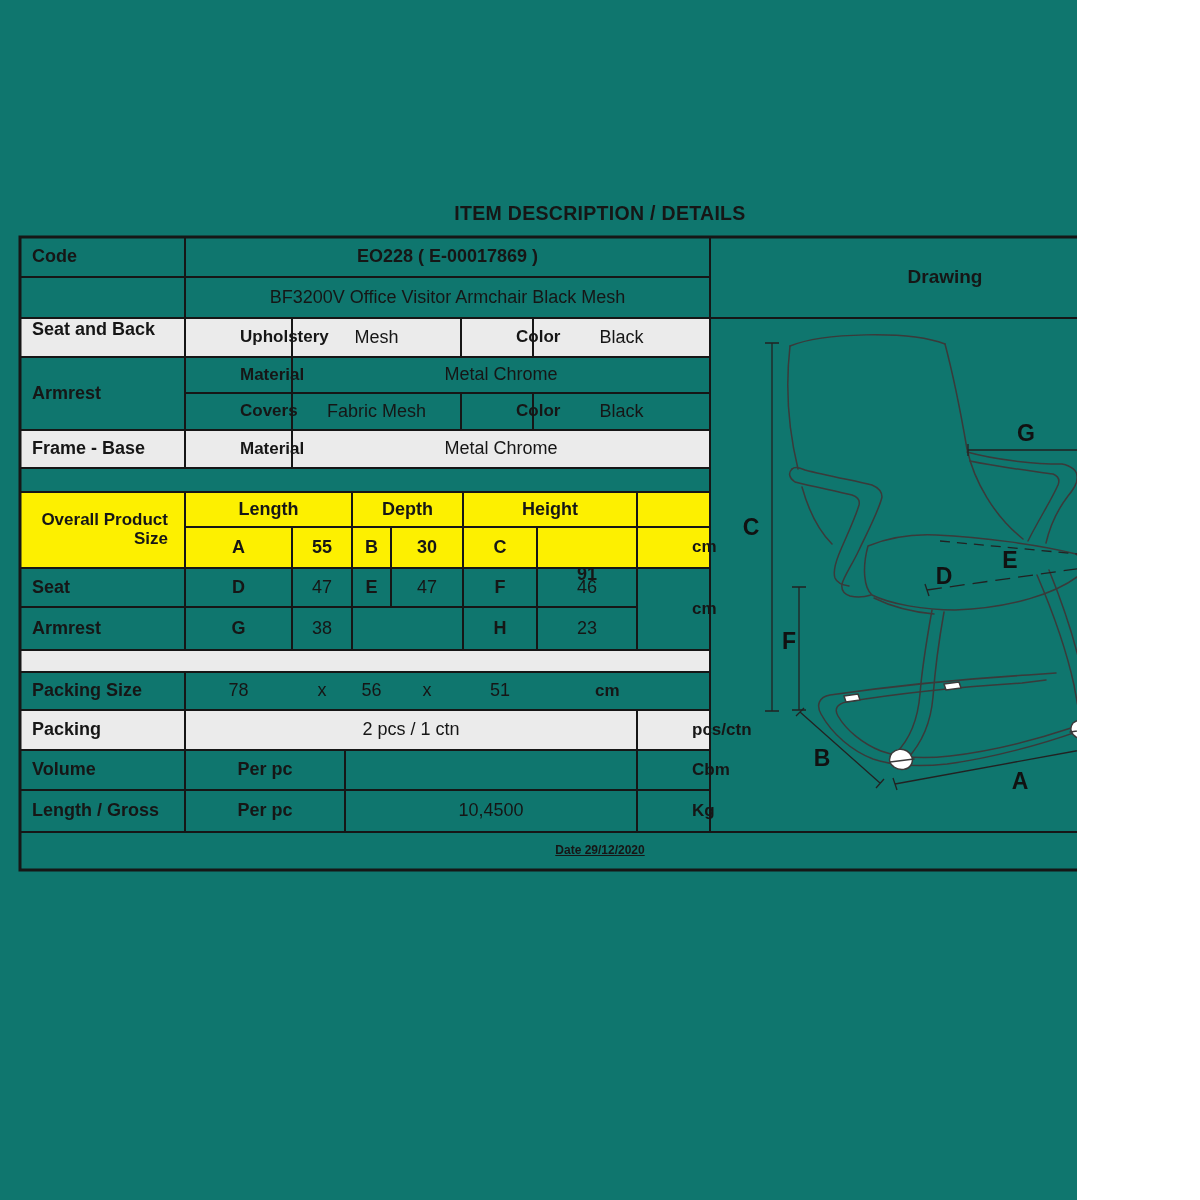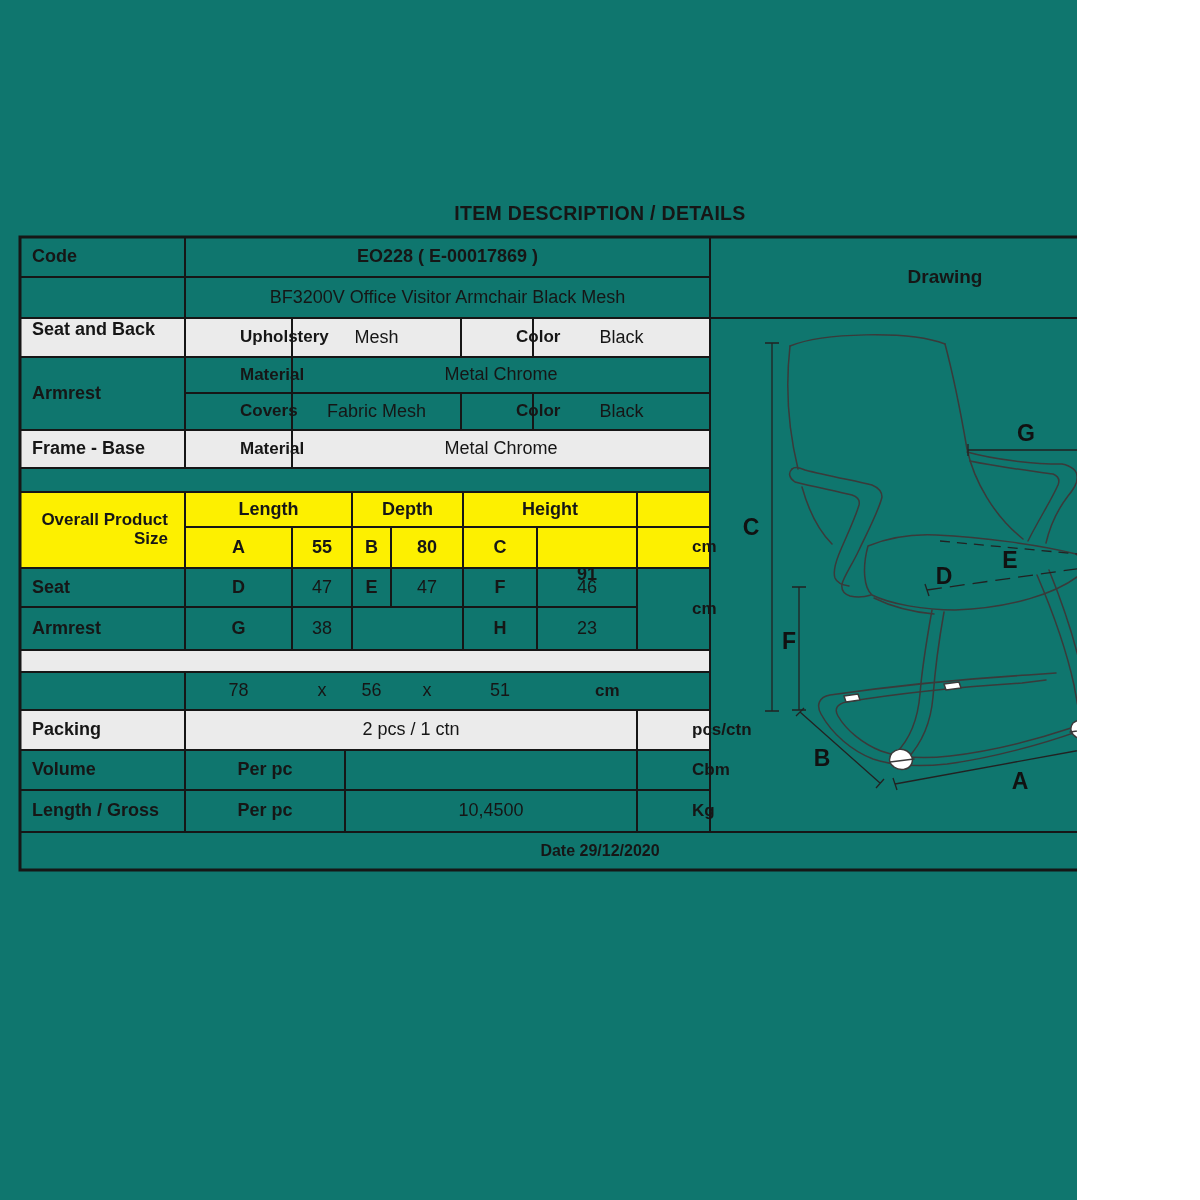--- a/index.html
+++ b/index.html
@@ -2,21 +2,21 @@
 <html><head>
 <meta charset="utf-8">
 <style>
   html,body{margin:0;padding:0;background:#fff;}
   .sheet{position:relative;width:1077px;height:1200px;background:#0f766e;
          font-family:"Liberation Sans",sans-serif;color:#161616;overflow:hidden;}
   .cell{position:absolute;display:flex;align-items:center;justify-content:center;
         font-size:18px;white-space:nowrap;line-height:1.1;}
   .lft{justify-content:flex-start;padding-left:6px;}
   .b{font-weight:bold;}
-  .sm{font-size:16px;}
+  .sm{font-size:12px;text-decoration:underline;}
   .un{font-size:17px;margin-left:44px;}
   .wrap{white-space:normal;text-align:right;font-size:17px;}
   .title{position:absolute;left:0;top:196px;width:1200px;height:34px;display:flex;
          align-items:center;justify-content:center;font-size:19.5px;font-weight:bold;letter-spacing:.3px;}
   .gridsvg,.drawsvg{position:absolute;}
   svg text{font-family:"Liberation Sans",sans-serif;font-weight:bold;font-size:23px;fill:#111;}
 </style>
 </head>
 <body>
 
@@ -62,40 +62,41 @@
   <div class="cell lft b un" style="left:190px;top:430px;width:100px;height:38px">Material</div>
   <div class="cell" style="left:292px;top:430px;width:418px;height:38px">Metal Chrome</div>
 
   <div class="cell b wrap" style="left:38px;top:492px;width:130px;height:76px">Overall Product Size</div>
   <div class="cell b" style="left:185px;top:492px;width:167px;height:35px">Length</div>
   <div class="cell b" style="left:352px;top:492px;width:111px;height:35px">Depth</div>
   <div class="cell b" style="left:463px;top:492px;width:174px;height:35px">Height</div>
   <div class="cell b" style="left:185px;top:527px;width:107px;height:41px">A</div>
   <div class="cell b" style="left:292px;top:527px;width:60px;height:41px">55</div>
   <div class="cell b" style="left:352px;top:527px;width:39px;height:41px">B</div>
-  <div class="cell b" style="left:391px;top:527px;width:72px;height:41px">80</div>
+  <div class="cell b" style="left:391px;top:527px;width:72px;height:41px">30</div>
   <div class="cell b" style="left:463px;top:527px;width:74px;height:41px">C</div>
   <div class="cell b" style="left:537px;top:554px;width:100px;height:41px">91</div>
   <div class="cell lft b un" style="left:642px;top:527px;width:68px;height:41px">cm</div>
 
   <div class="cell lft b" style="left:26px;top:568px;width:155px;height:39px">Seat</div>
   <div class="cell b" style="left:185px;top:568px;width:107px;height:39px">D</div>
   <div class="cell" style="left:292px;top:568px;width:60px;height:39px">47</div>
   <div class="cell b" style="left:352px;top:568px;width:39px;height:39px">E</div>
   <div class="cell" style="left:391px;top:568px;width:72px;height:39px">47</div>
   <div class="cell b" style="left:463px;top:568px;width:74px;height:39px">F</div>
   <div class="cell" style="left:537px;top:568px;width:100px;height:39px">46</div>
   <div class="cell lft b un" style="left:642px;top:568px;width:68px;height:82px">cm</div>
 
   <div class="cell lft b" style="left:26px;top:607px;width:155px;height:43px">Armrest</div>
   <div class="cell b" style="left:185px;top:607px;width:107px;height:43px">G</div>
   <div class="cell" style="left:292px;top:607px;width:60px;height:43px">38</div>
   <div class="cell b" style="left:463px;top:607px;width:74px;height:43px">H</div>
   <div class="cell" style="left:537px;top:607px;width:100px;height:43px">23</div>
 
+  <div class="cell lft b" style="left:26px;top:672px;width:155px;height:38px">Packing Size</div>
   <div class="cell" style="left:185px;top:672px;width:107px;height:38px">78</div>
   <div class="cell" style="left:292px;top:672px;width:60px;height:38px">x</div>
   <div class="cell" style="left:352px;top:672px;width:39px;height:38px">56</div>
   <div class="cell" style="left:391px;top:672px;width:72px;height:38px">x</div>
   <div class="cell" style="left:463px;top:672px;width:74px;height:38px">51</div>
   <div class="cell lft b un" style="left:545px;top:672px;width:90px;height:38px">cm</div>
 
   <div class="cell lft b" style="left:26px;top:710px;width:155px;height:40px">Packing</div>
   <div class="cell" style="left:185px;top:710px;width:452px;height:40px">2 pcs / 1 ctn</div>
   <div class="cell lft b un" style="left:642px;top:710px;width:68px;height:40px">pcs/ctn</div>

